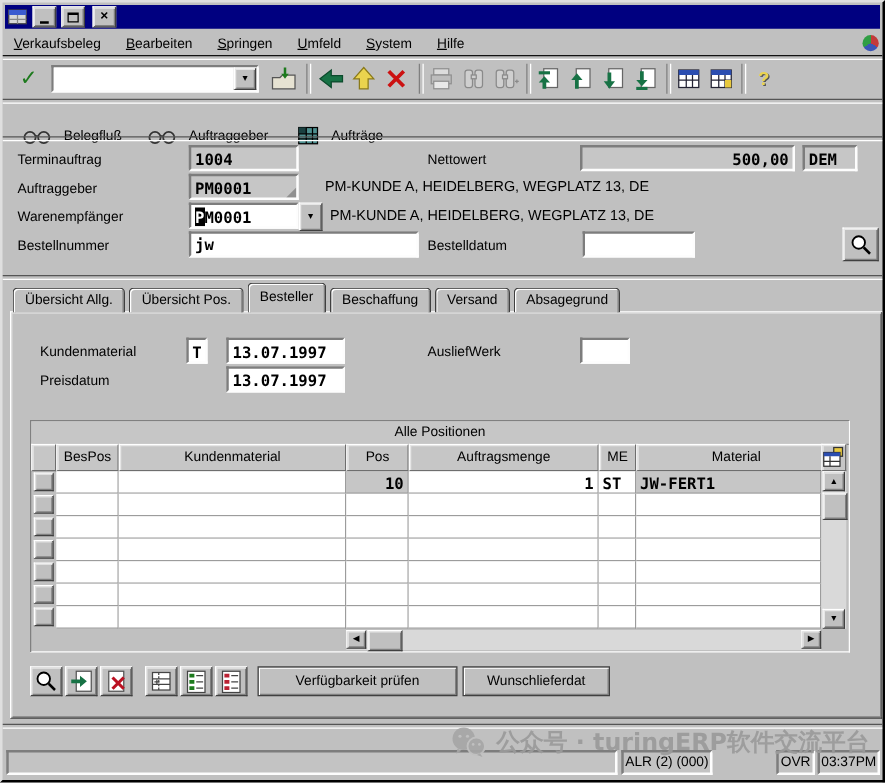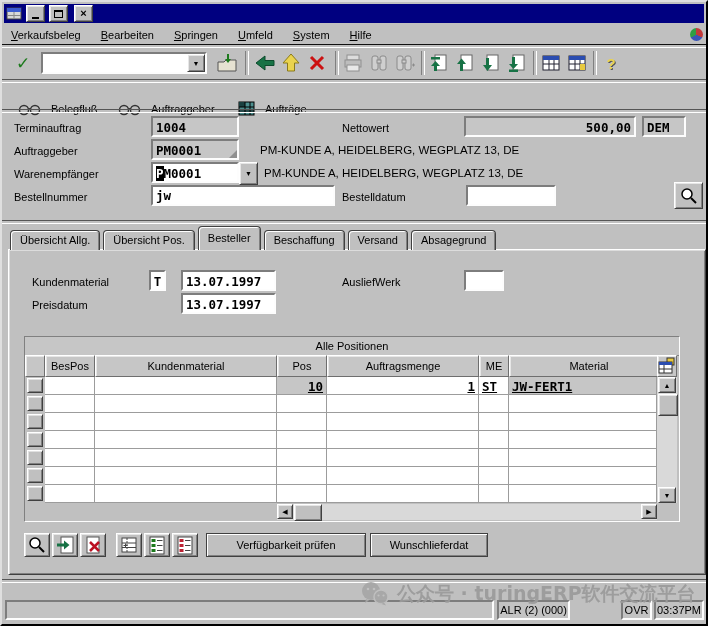--- a/index.html
+++ b/index.html
@@ -54,21 +54,21 @@
     border:1px solid;border-color:#fff #404040 #404040 #fff;
     box-shadow:inset 1px 1px 0 #dcdcdc, inset -1px -1px 0 #808080;z-index:1;}
   
   .tframe{position:absolute;left:22px;top:334px;width:656px;height:186px;box-sizing:border-box;
     background:#c0c0c0;border:1px solid;border-color:#808080 #fdfdfd #fdfdfd #808080;z-index:2;}
   .tcaption{position:absolute;left:0;top:0;right:0;height:18px;background:#c6c6c6;border-bottom:1px solid #808080;
     display:flex;align-items:center;justify-content:center;font-size:11px;}
   .th{position:absolute;top:18px;height:22px;box-sizing:border-box;background:#c6c6c6;
     border:1px solid;border-color:#fff #6e6e6e #6e6e6e #fff;box-shadow:inset 1px 1px 0 #e6e6e6;
     display:flex;align-items:center;justify-content:center;font-size:11px;overflow:hidden;}
-  .trow{position:absolute;height:30px;display:flex;text-decoration:underline;}
+  .trow{position:absolute;height:30px;display:flex;}
   .rowsel{box-sizing:border-box;width:16px;height:15px;margin:1px 2px 0 2px;background:#c0c0c0;
     border:1px solid;border-color:#fff #404040 #404040 #fff;box-shadow:inset 1px 1px 0 #e0e0e0, inset -1px -1px 0 #808080;}
   .tc{box-sizing:border-box;height:18px;background:#fff;border-right:1px solid #9c9c9c;border-bottom:1px solid #9c9c9c;
     font:bold 12.5px "DejaVu Sans Mono",monospace;padding:2px 3px 0 3px;overflow:hidden;white-space:nowrap;}
   .tc.g{background:#c6c6c6;}
   .tc.r{text-align:right;}
   .sbtn{box-sizing:border-box;display:flex;align-items:center;justify-content:center;font-size:7px;line-height:7px;}
   .sb-track-v{position:absolute;background:#d9d9d9;}
   
   .fbtn{position:absolute;top:531px;height:24px;box-sizing:border-box;display:flex;align-items:center;justify-content:center;}

